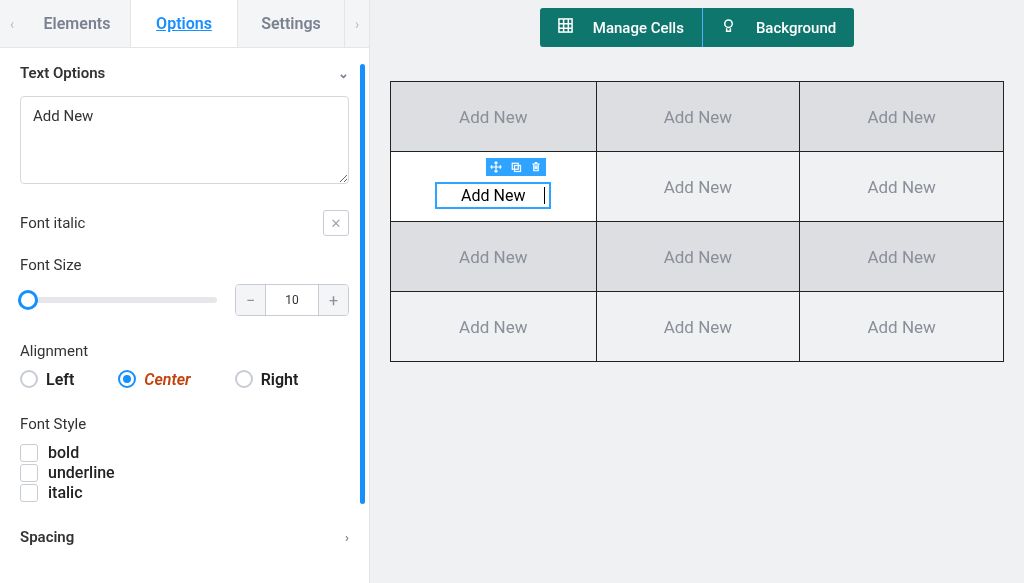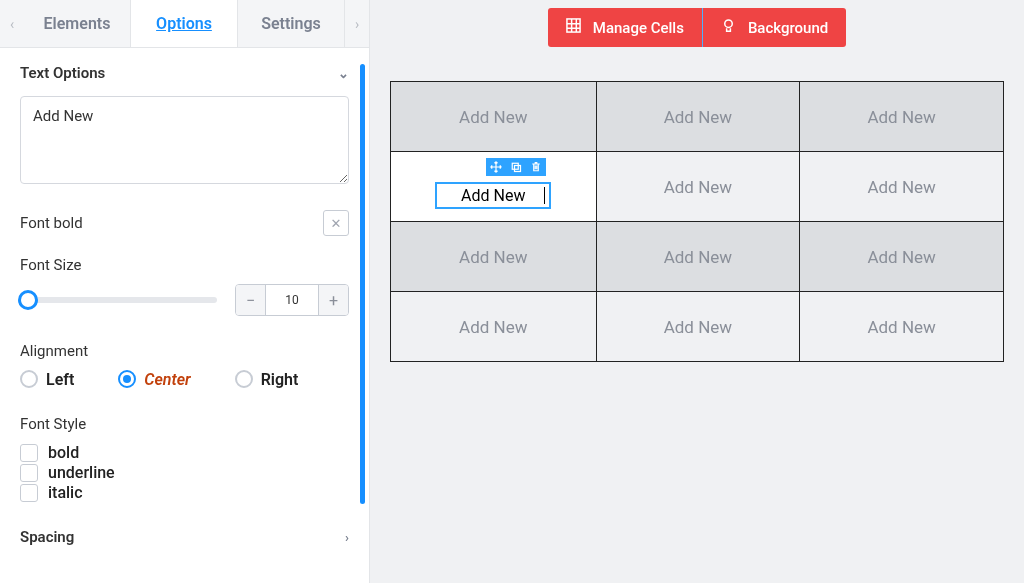--- a/index.html
+++ b/index.html
@@ -40,21 +40,21 @@
 .radio.checked { color: #c2410c; font-style: italic; }
 .radio.checked .circle { border-color: #168fff; }
 .radio.checked .circle::after { content: ""; width: 8px; height: 8px; background: #168fff; border-radius: 50%; }
 
 .check-col { display: flex; flex-direction: column; gap: 1px; margin-top: 10px; margin-bottom: 26px; }
 .check { display: flex; align-items: center; gap: 10px; font-size: 16px; font-weight: 500; color: #222; cursor: pointer; }
 .check .box { width: 18px; height: 18px; border: 1.5px solid #c7ccd4; border-radius: 3px; }
 
 .main { flex: 1; padding: 8px 20px 20px 20px; display: flex; flex-direction: column; align-items: center; }
 .toolbar { display: flex; gap: 0; margin-bottom: 34px; }
-.tbtn { display: flex; align-items: center; gap: 12px; padding: 10px 18px; background: #ef4444; color: #fff; font-size: 15px; font-weight: 500; border: none; cursor: pointer; }
+.tbtn { display: flex; align-items: center; gap: 20px; padding: 10px 18px; background: #0f766e; color: #fff; font-size: 15px; font-weight: 500; border: none; cursor: pointer; }
 .tbtn:first-child { border-radius: 3px 0 0 3px; border-right: 1px solid #4db1ff; }
 .tbtn:last-child { border-radius: 0 3px 3px 0; }
 .tbtn svg { width: 15px; height: 15px; fill: none; stroke: #fff; stroke-width: 1.6; }
 
 .grid { border: 1px solid #222; border-collapse: collapse; }
 .grid td { border: 1px solid #222; width: 210px; height: 70px; text-align: center; vertical-align: middle; font-size: 17px; color: #8a8f99; cursor: pointer; position: relative; }
 .grid tr.shaded td { background: #dcdee1; }
 
 td.selected { background: #fff !important; }
 .cell-actions { position: absolute; top: 6px; right: 50px; display: flex; gap: 0; }
@@ -77,21 +77,21 @@
 
   <div class="panel">
     <div class="section-header">
       <span>Text Options</span>
       <span class="chev">⌄</span>
     </div>
 
     <textarea class="text-input" style="">Add New</textarea>
 
     <div class="row">
-      <span class="label">Font bold</span>
+      <span class="label">Font italic</span>
       <div class="clear-box">
         <span>✕</span>
       </div>
     </div>
 
     <div class="label">Font Size</div>
     <div class="slider-row">
       <div class="slider">
         <div class="slider-thumb"></div>
       </div>

